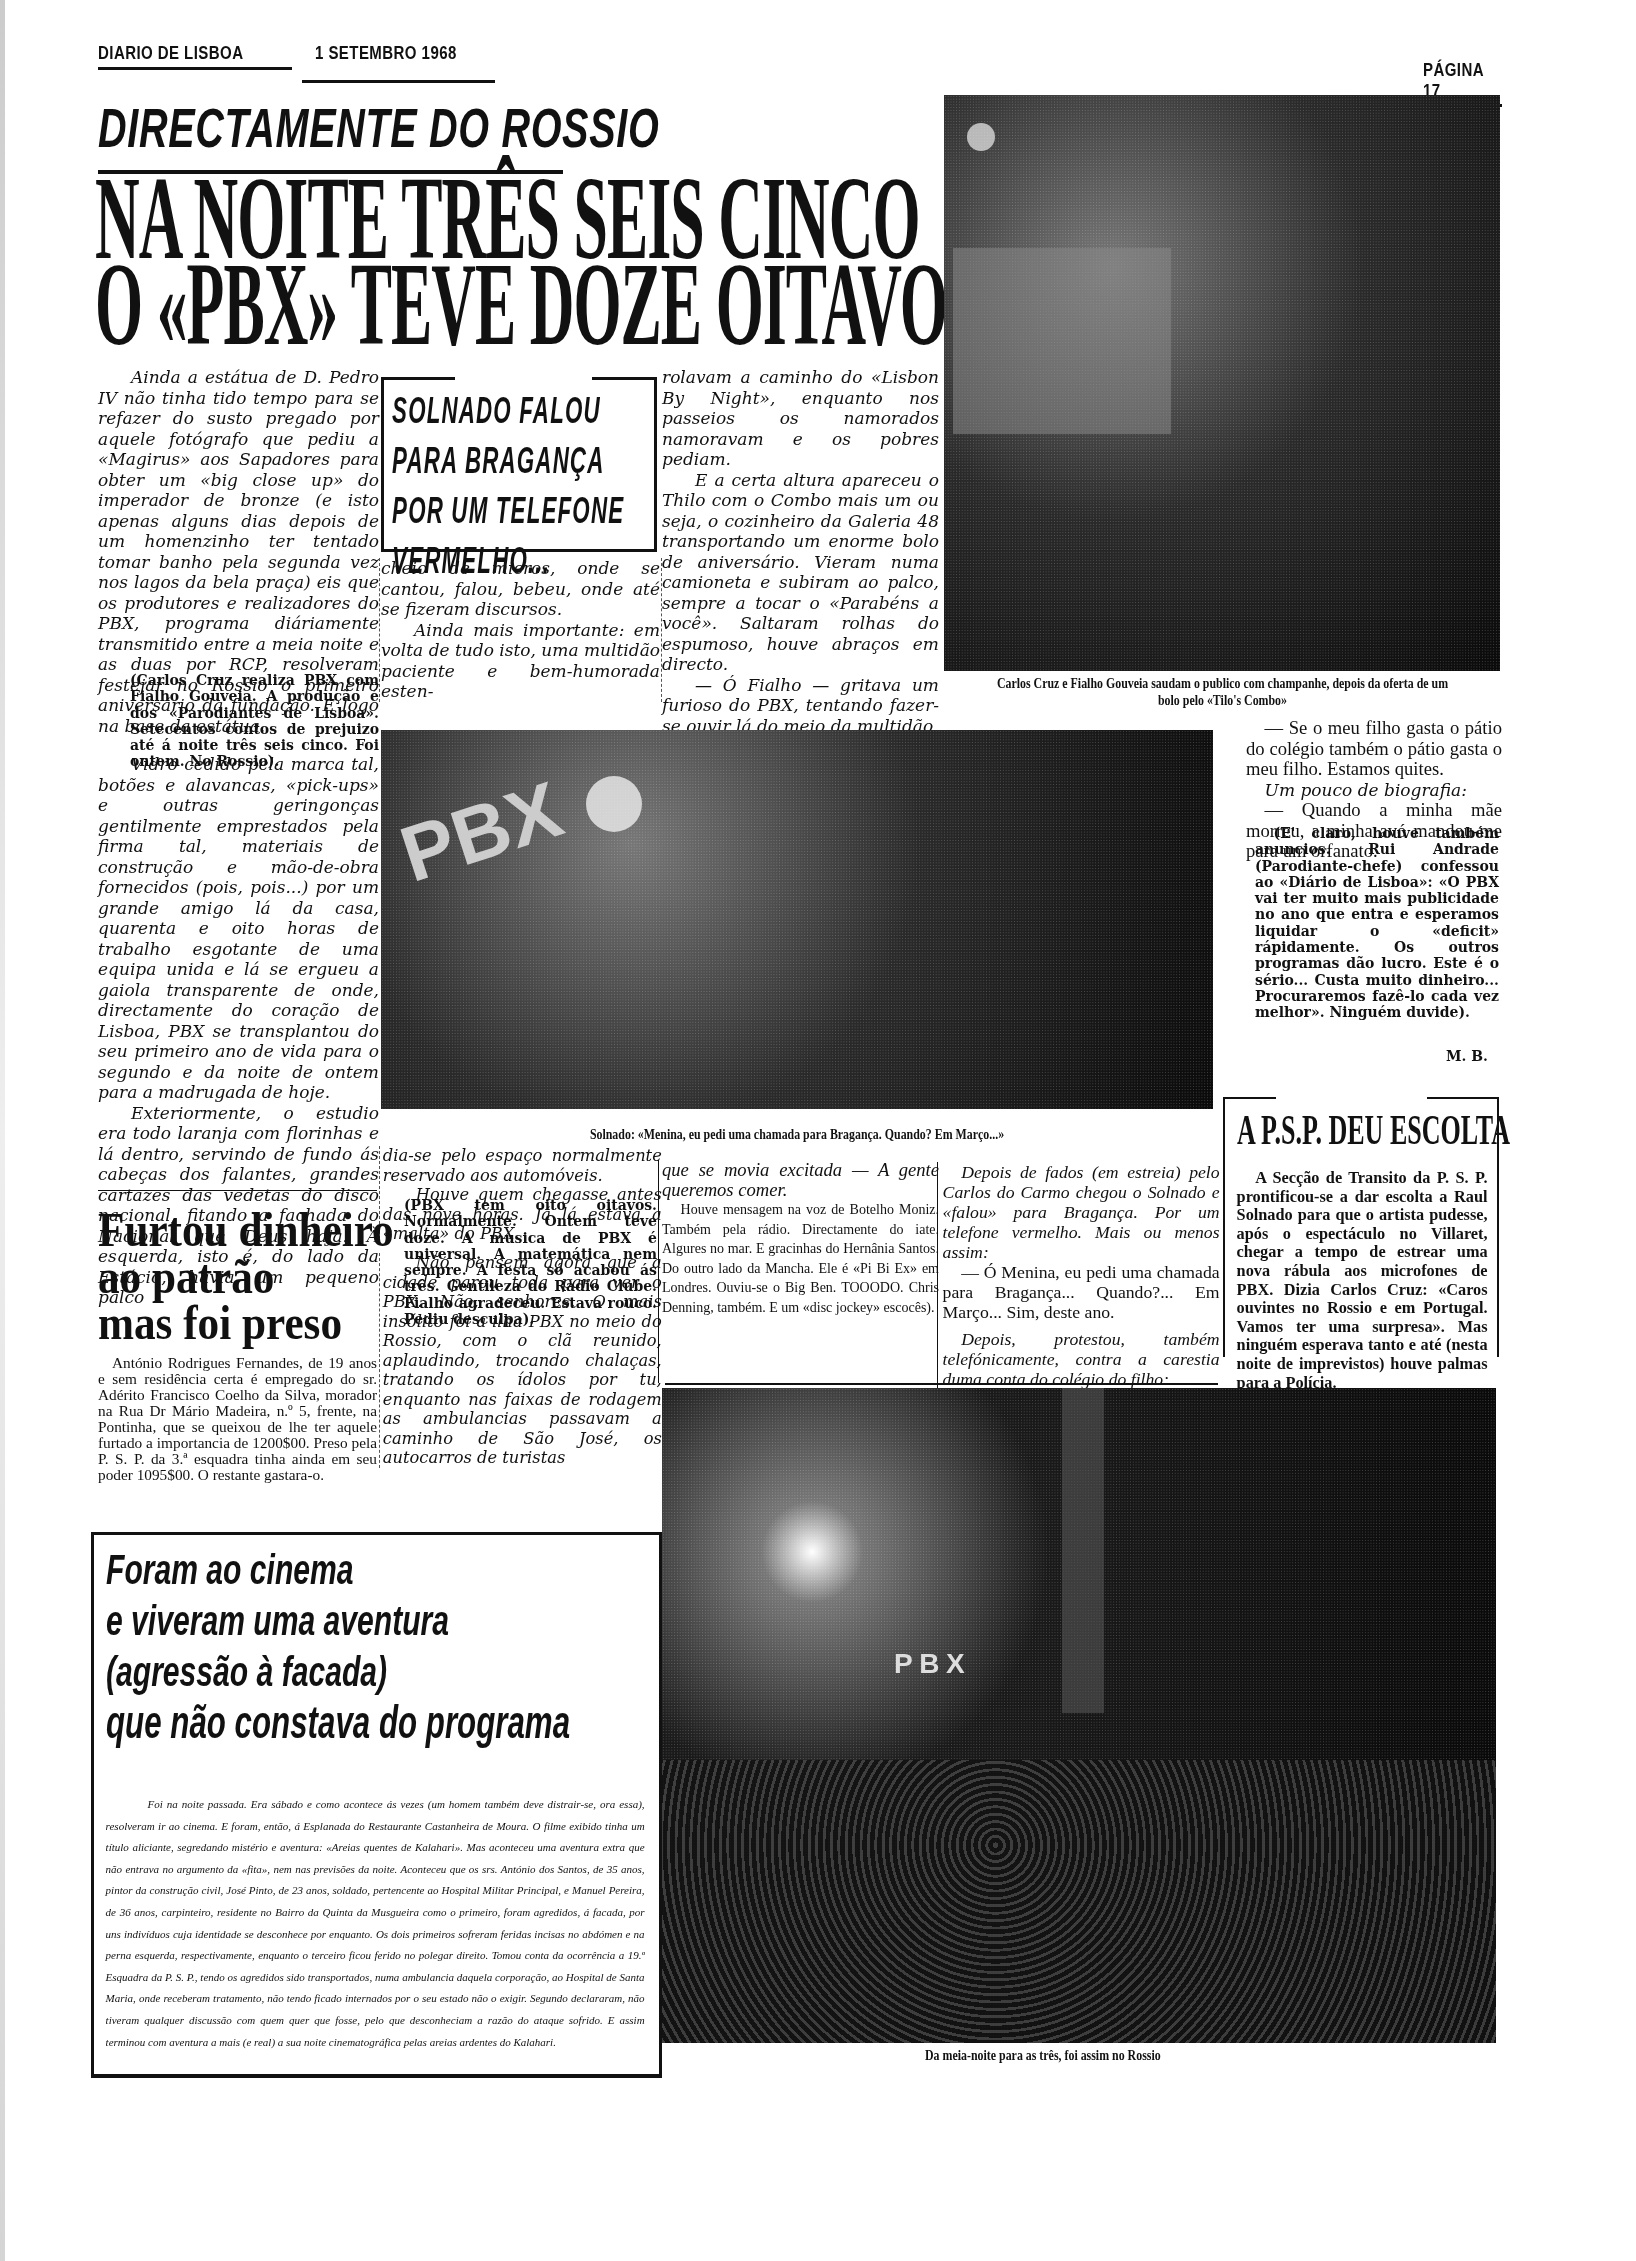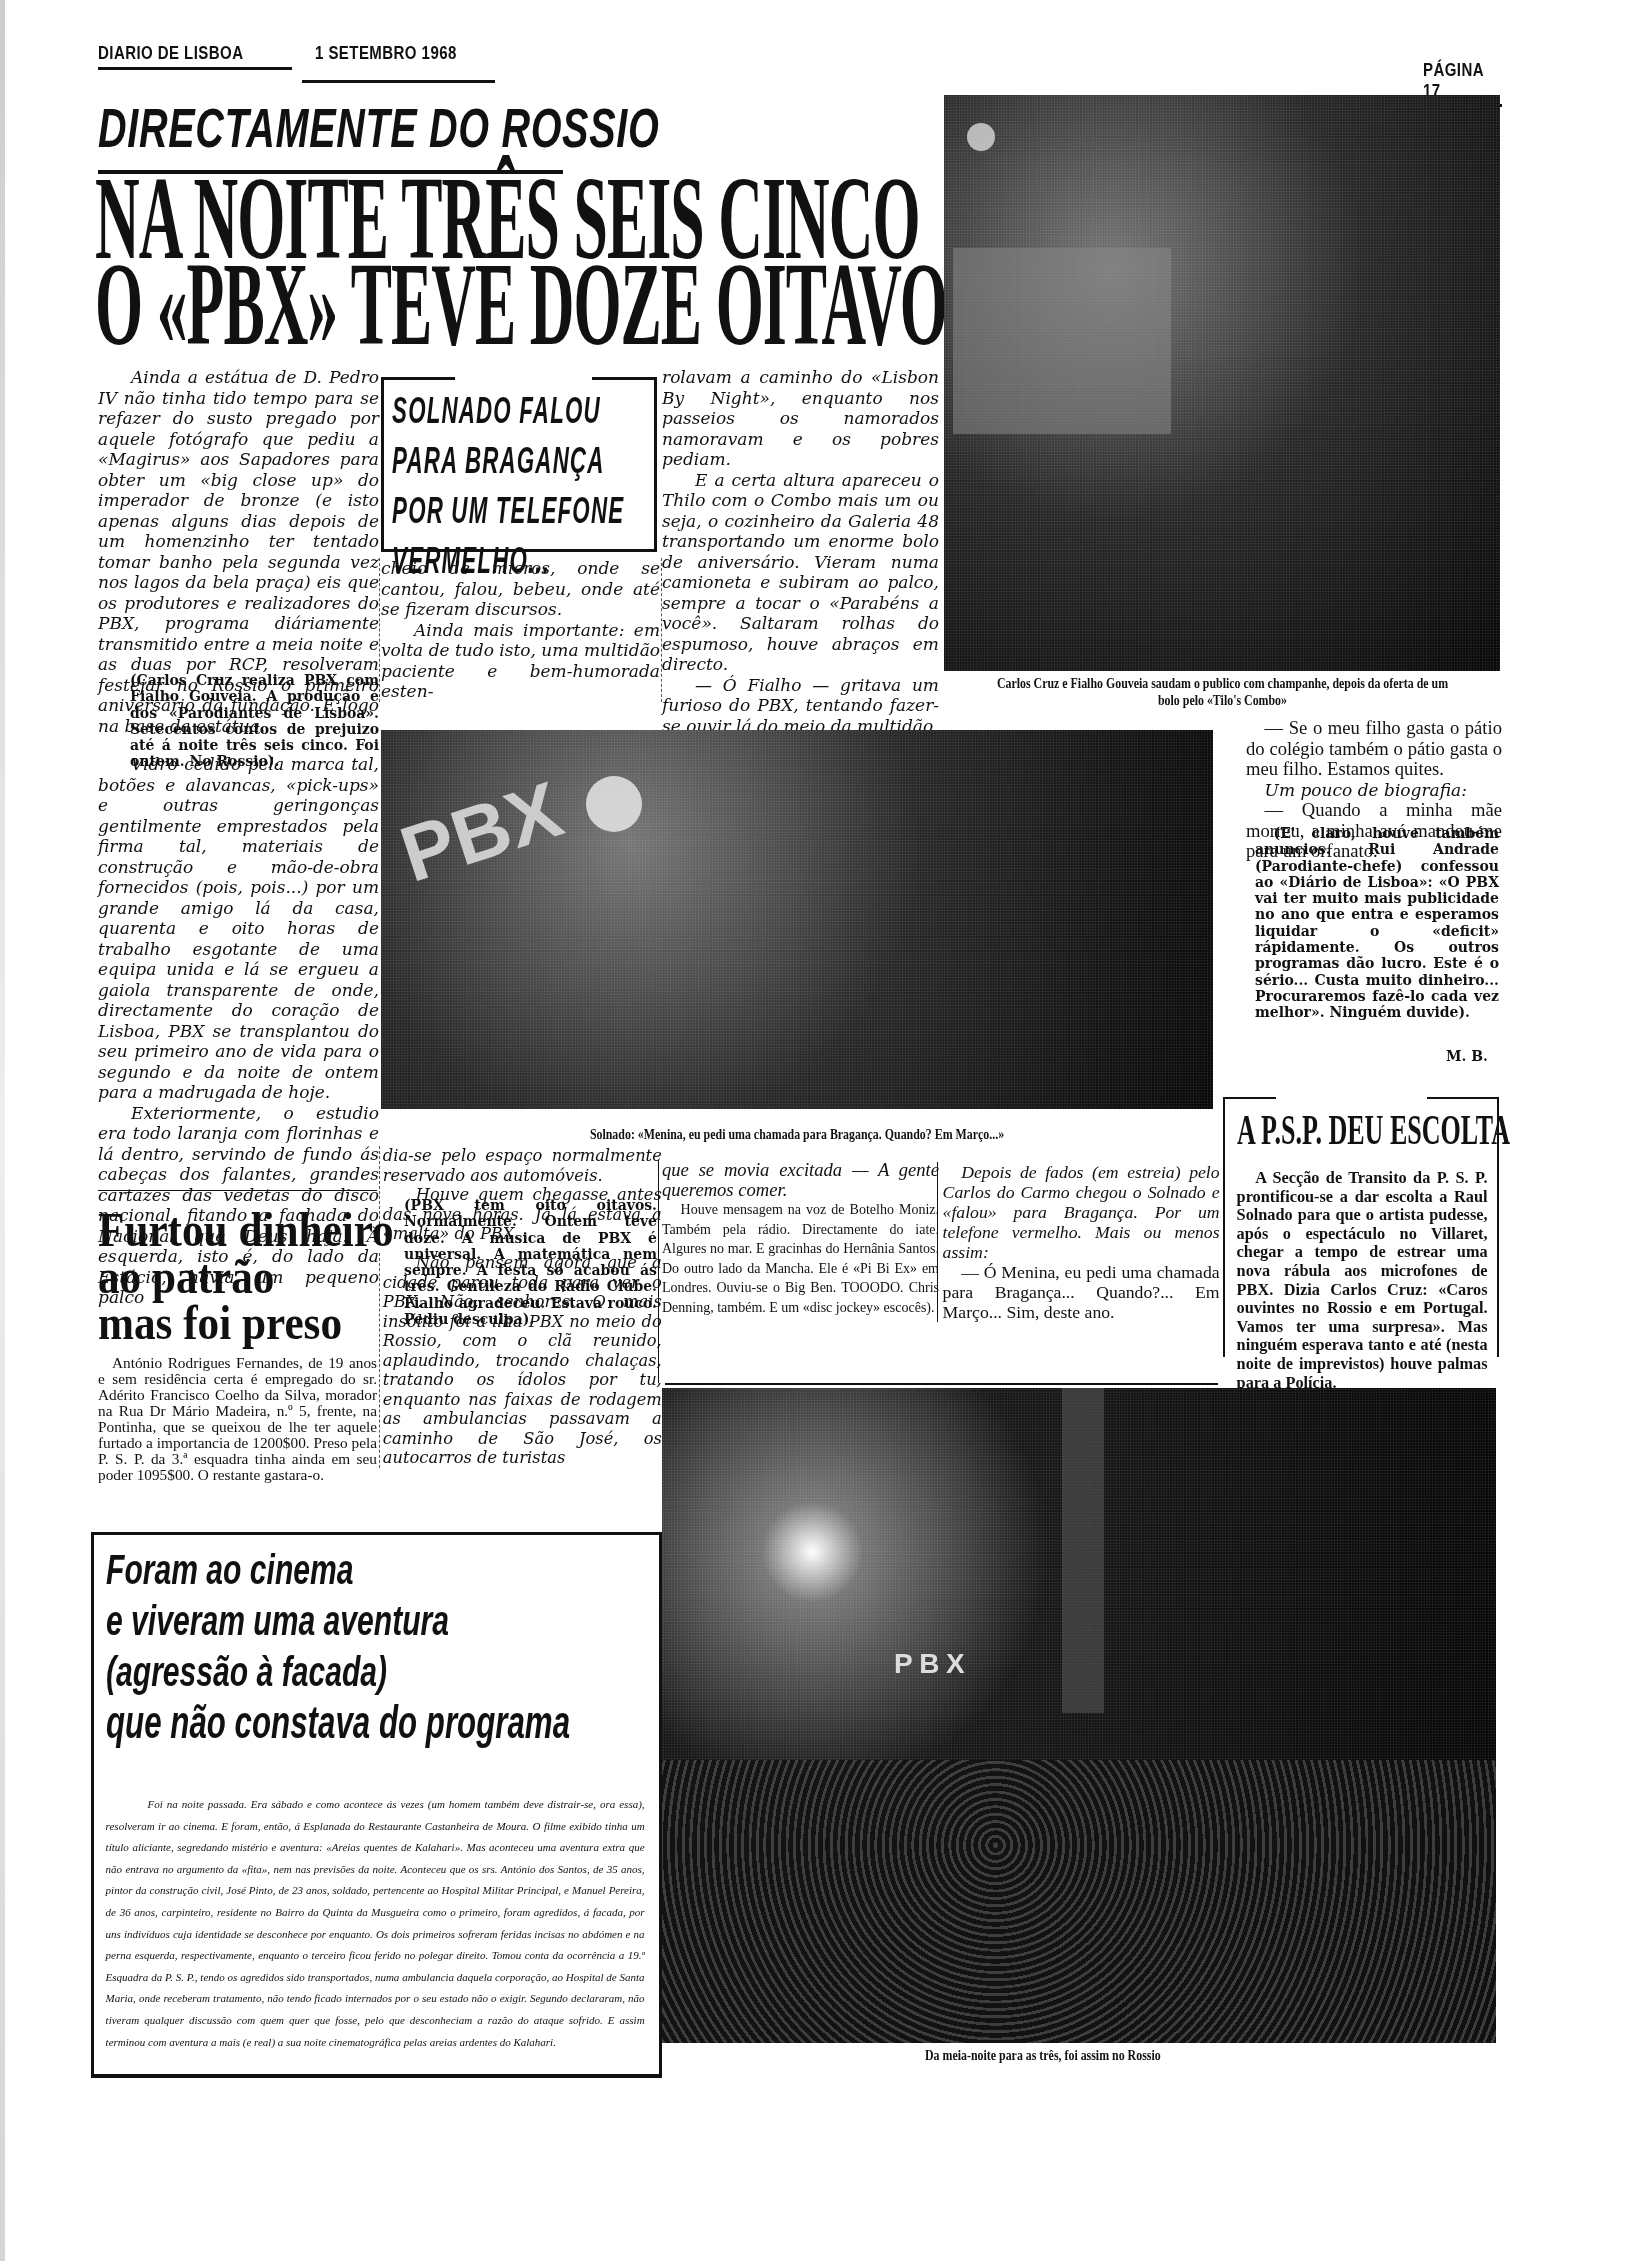--- a/index.html
+++ b/index.html
@@ -106,20 +106,21 @@
   <p>Não pensem agora que a cidade parou toda para ver o PBX. Não, senhores. O mais insólito foi a ilha PBX no meio do Rossio, com o clã reunido, aplaudindo, trocando chalaças, tratando os ídolos por tu, enquanto nas faixas de rodagem as ambulancias passavam a caminho de São José, os autocarros de turistas</p>
 </div>
 
 <div class="abs" style="left:658px;top:1160px;width:277px;border-left:1.9px solid #111;padding-left:3px;height:223px;">
   <p class="col ital" style="margin:0;font-family:'Liberation Serif',serif;font-size:18.6px;line-height:19.5px;">que se movia excitada — A gente queremos comer.</p>
   <p class="rom" style="margin:1px 0 0;font-size:14px;line-height:19.5px;text-indent:18.6px;">Houve mensagem na voz de Botelho Moniz. Também pela rádio. Directamente do iate. Algures no mar. E gracinhas do Hernânia Santos. Do outro lado da Mancha. Ele é «Pi Bi Ex» em Londres. Ouviu-se o Big Ben. TOOODO. Chris Denning, também. E um «disc jockey» escocês).</p>
 </div>
 <div class="abs" style="left:937px;top:1162px;width:277px;border-left:1.9px solid #111;padding-left:4.6px;">
   <p class="col ital" style="margin:0;font-family:'Liberation Serif',serif;font-size:17.7px;line-height:20px;text-indent:18.6px;">Depois de fados (em estreia) pelo Carlos do Carmo chegou o Solnado e «falou» para Bragança. Por um telefone vermelho. Mais ou menos assim:</p>
   <p class="rom" style="margin:0;font-size:17.7px;line-height:20px;text-indent:18.6px;">— Ó Menina, eu pedi uma chamada para Bragança... Quando?... Em Março... Sim, deste ano.</p>
+  <p class="col ital" style="margin:6.5px 0 0;font-family:'Liberation Serif',serif;font-size:17.7px;line-height:20px;text-indent:18.6px;">Depois, protestou, também telefónicamente, contra a carestia duma conta do colégio do filho:</p>
 </div>
 <div class="abs rule-h" style="left:665px;top:1383px;width:553px;border-top-width:2.8px;"></div>
 
 <div class="abs brief-head" style="left:98px;top:1204px;">Furtou dinheiro</div>
 <div class="abs brief-head" style="left:98px;top:1251px;">ao patrão</div>
 <div class="abs brief-head" style="left:98px;top:1297px;">mas foi preso</div>
 <div class="abs rom" style="left:98px;top:1355px;width:279px;font-size:15.3px;line-height:16px;text-indent:14px;">António Rodrigues Fernandes, de 19 anos e sem residência certa é empregado do sr. Adérito Francisco Coelho da Silva, morador na Rua Dr Mário Madeira, n.º 5, frente, na Pontinha, que se queixou de lhe ter aquele furtado a importancia de 1200$00. Preso pela P. S. P. da 3.ª esquadra tinha ainda em seu poder 1095$00. O restante gastara-o.</div>
 
 <div class="abs" style="left:91px;top:1532px;width:565px;height:539px;border:3.3px solid #111;border-top-width:3.7px;border-bottom-width:4.6px;">
   <div class="abs cinema-head" style="left:11.6px;top:7px;">Foram ao cinema</div>

